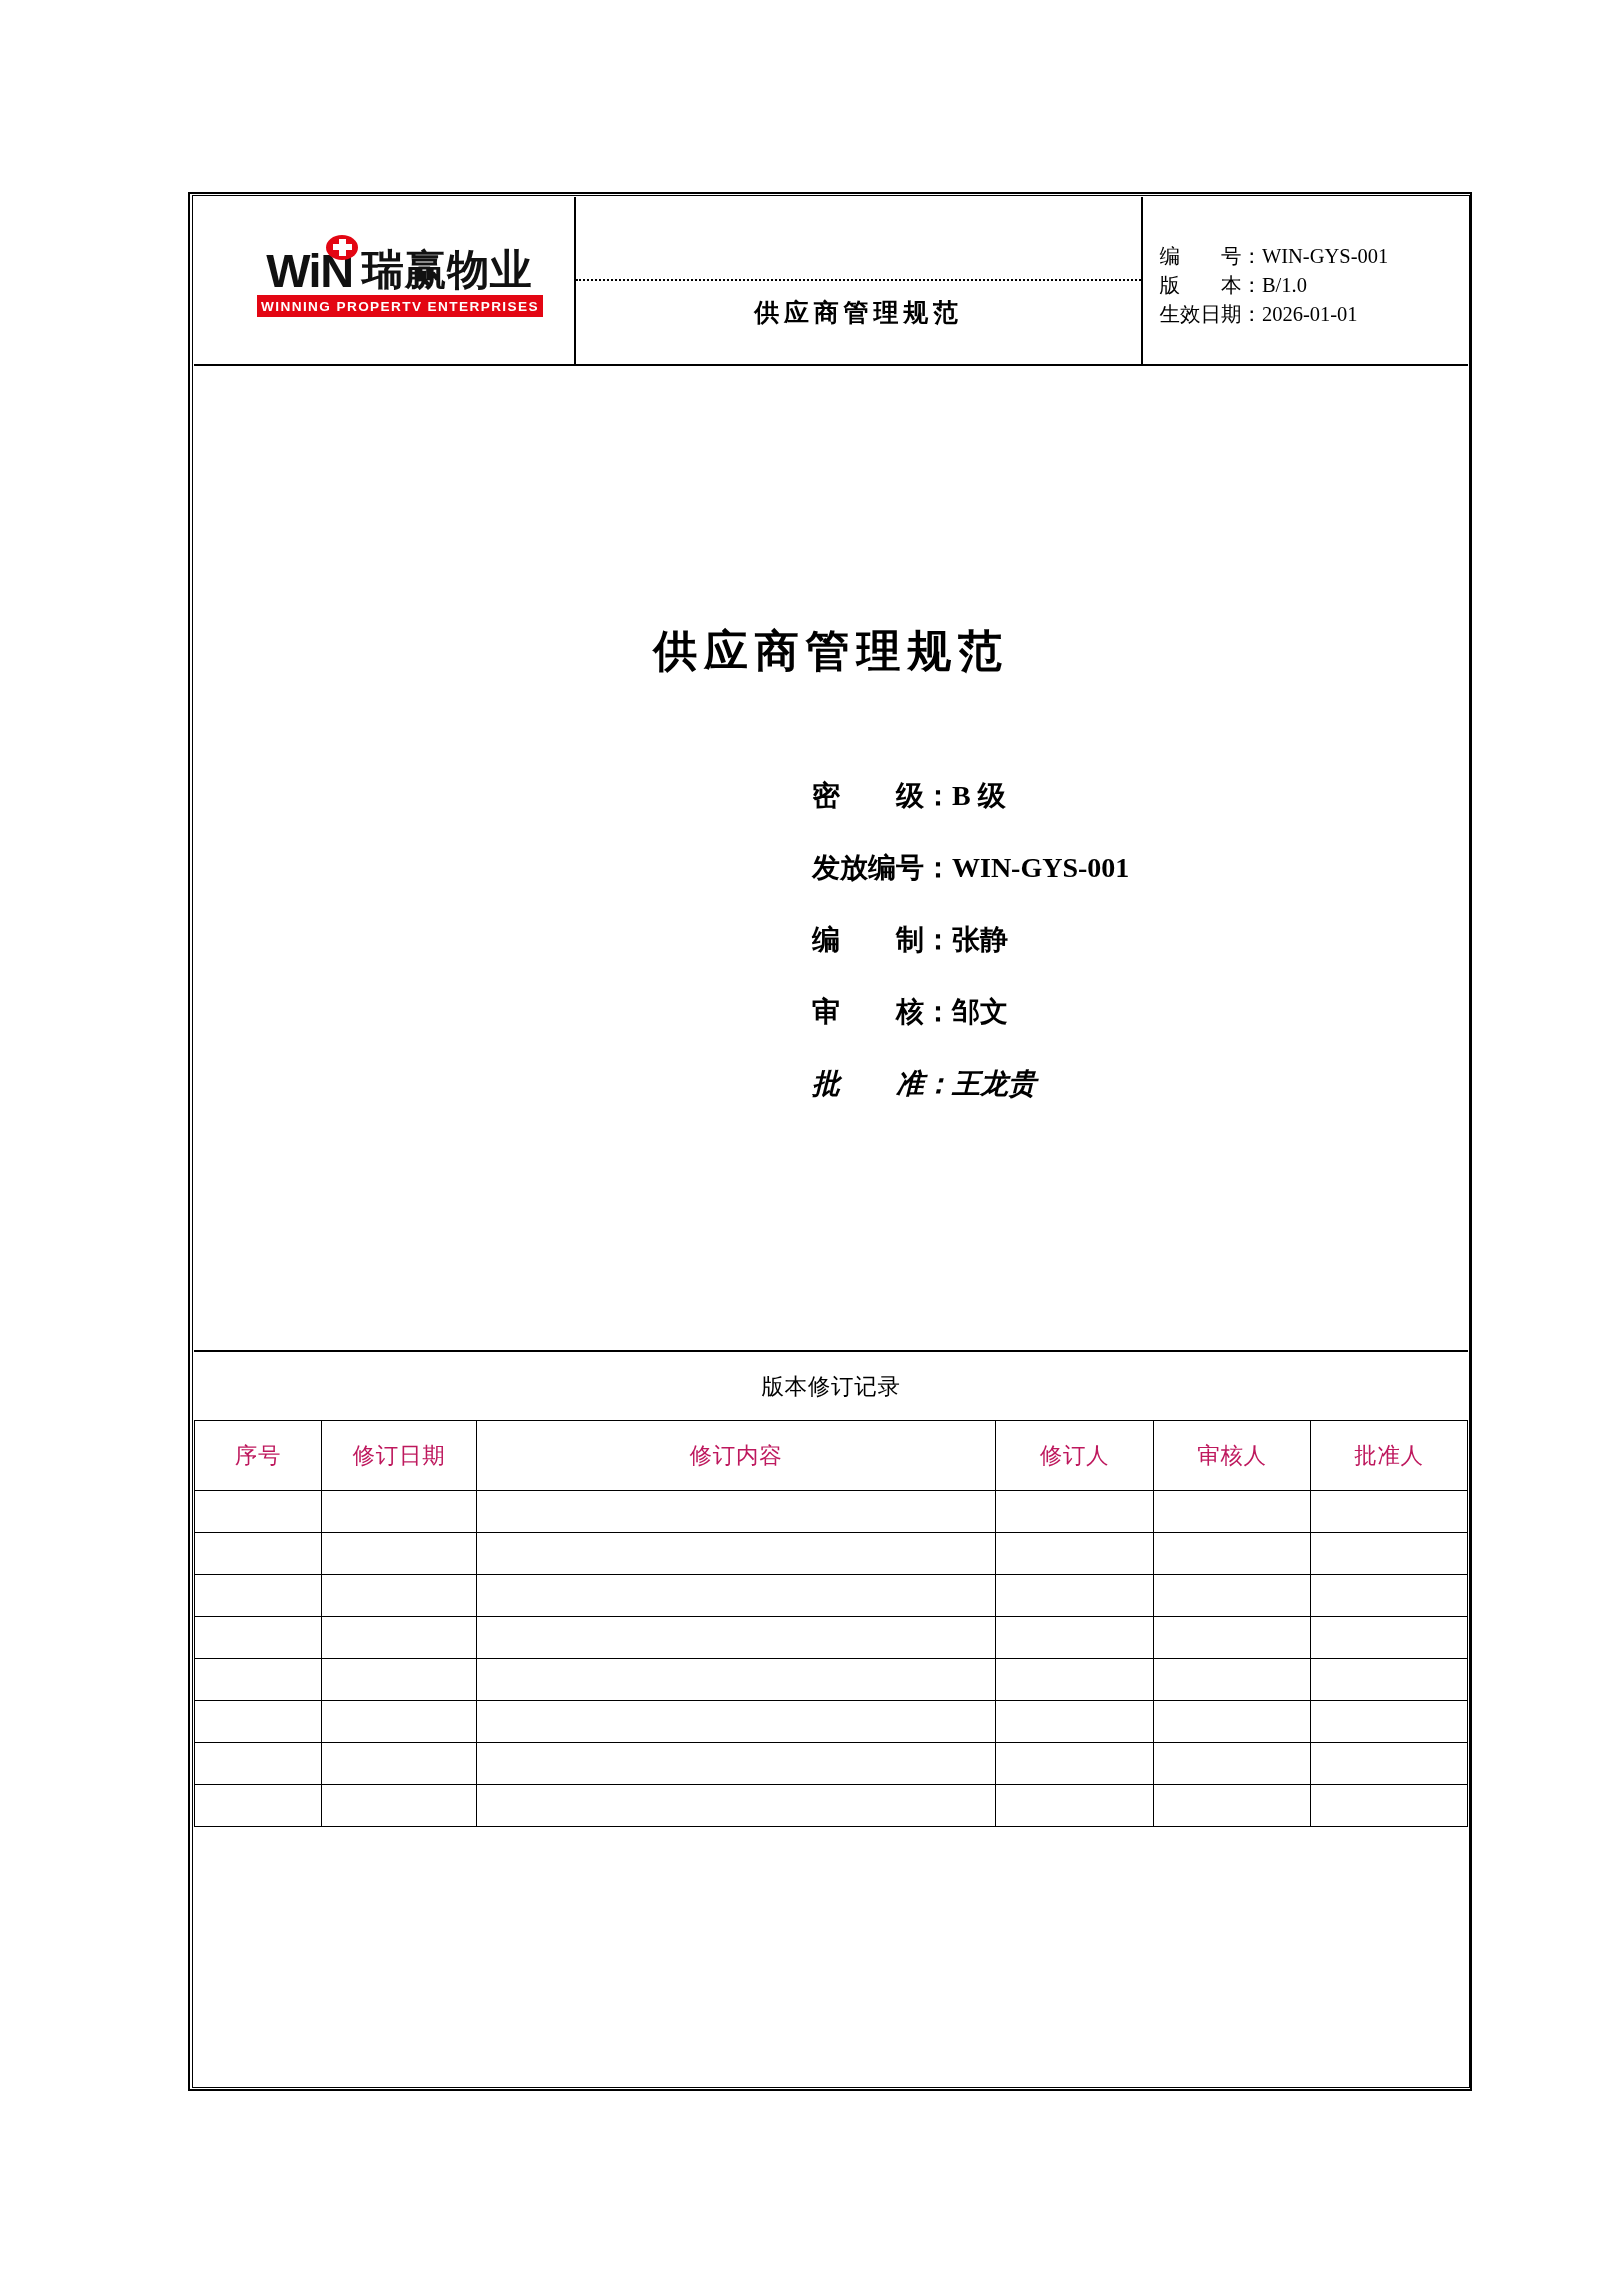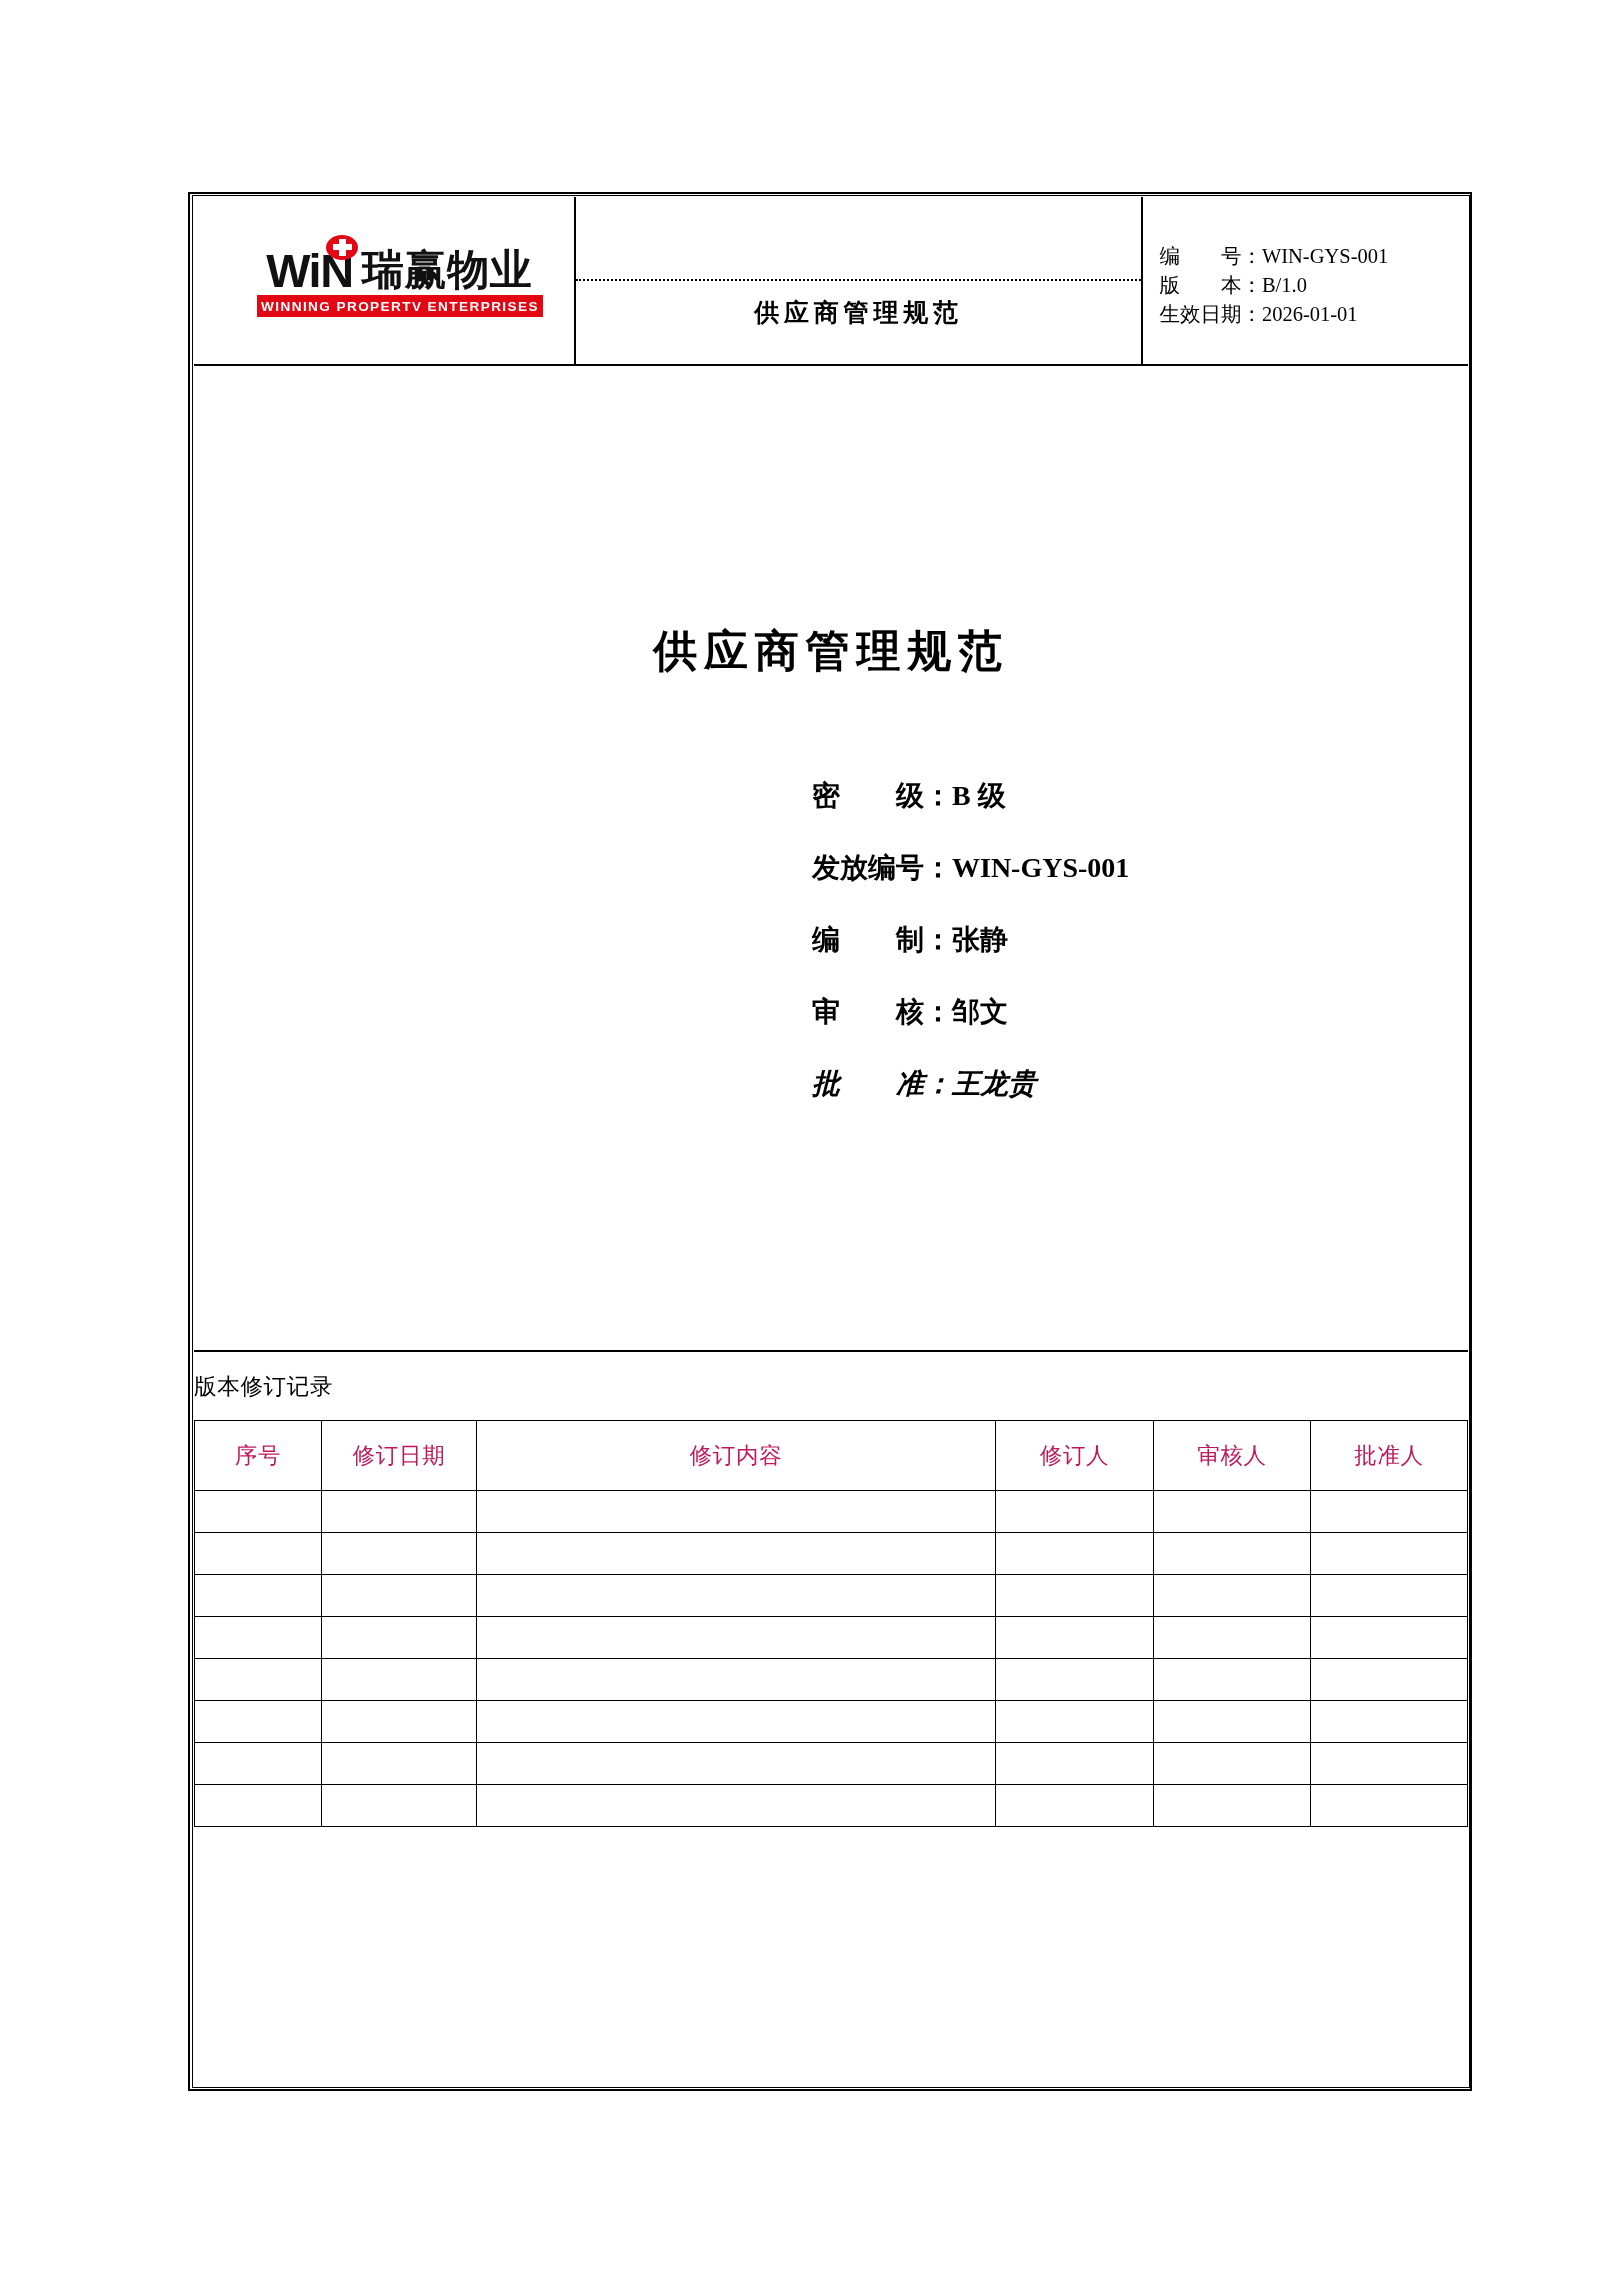--- a/index.html
+++ b/index.html
@@ -225,21 +225,21 @@
   .rev-title-row {
     position: absolute;
     left: 194px;
     top: 1350px;
     width: 1274px;
     height: 70px;
     box-sizing: border-box;
     border-top: 2.7px solid #000;
     display: flex;
     align-items: center;
-    justify-content: flex-start;
+    justify-content: center;
   }
   .rev-title-row span {
     font-family: "DejaVu Sans", "Liberation Sans", sans-serif;
     font-size: 22.5px;
     letter-spacing: 0.7px;
     color: #000;
   }
 
   .rev-table {
     position: absolute;

